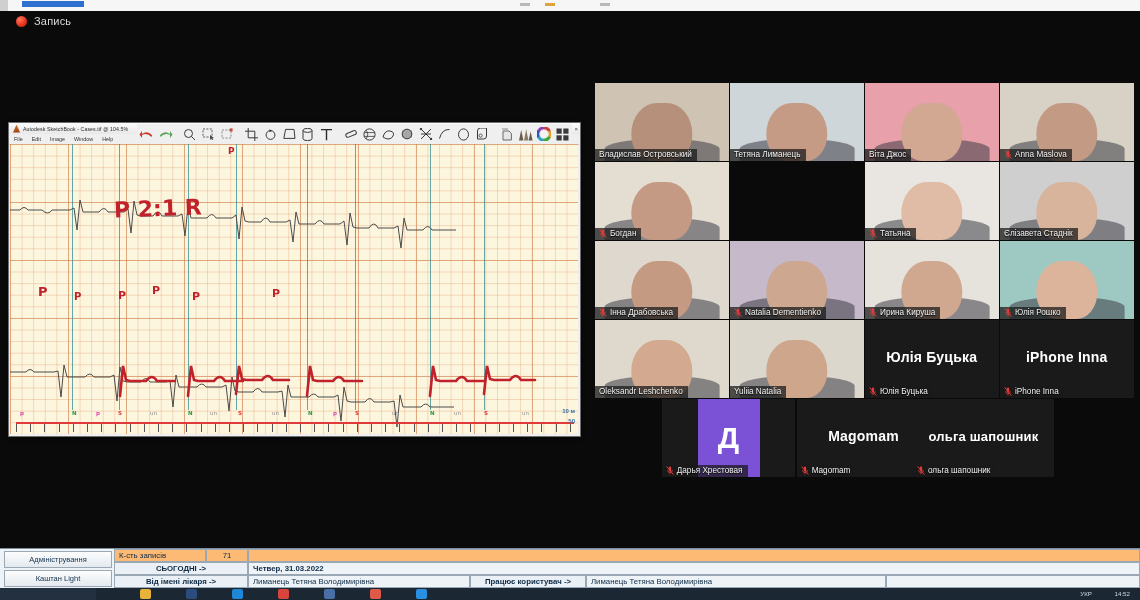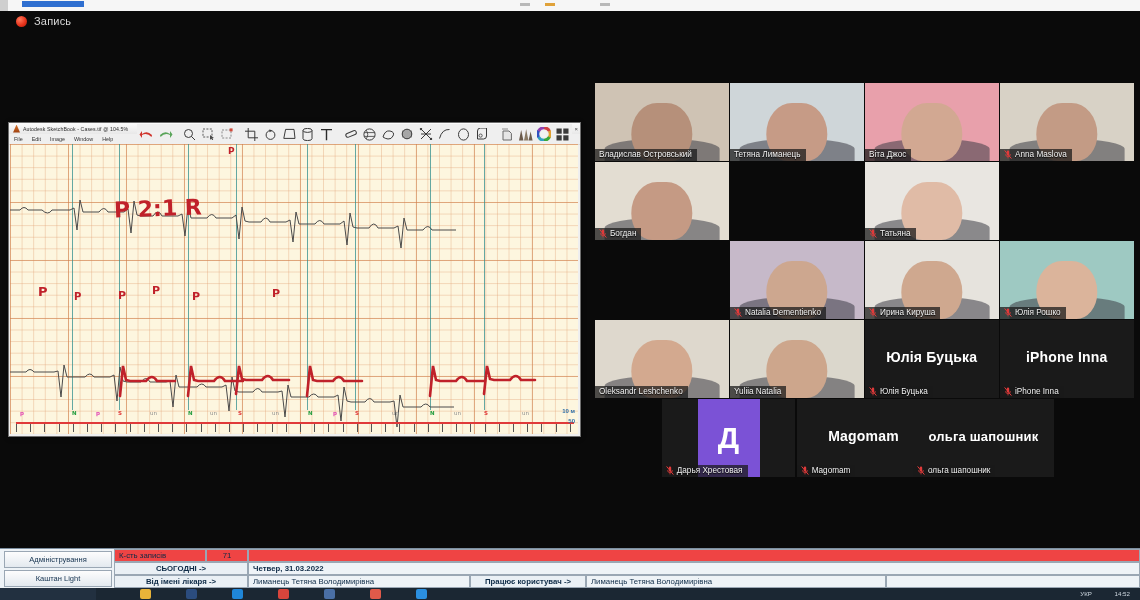--- a/index.html
+++ b/index.html
@@ -92,21 +92,21 @@
   .med{position:absolute;left:0;top:548px;width:1140px;height:40px;background:#eef3f7;border-top:1px solid #7d8fa0;}
   .med .leftcol{position:absolute;left:4px;top:2px;width:108px;}
   .med .btn{height:15px;border:1px solid #9aa7b4;background:linear-gradient(#fdfdfd,#e3e9ef);
      display:flex;align-items:center;justify-content:center;font-size:7.5px;color:#13314e;margin-bottom:2px;}
   .med .rows{position:absolute;left:114px;top:0;right:0;}
   .med .row{display:flex;align-items:stretch;height:13px;}
   .cell{border:1px solid #9aa7b4;background:#eaf0f5;display:flex;align-items:center;
      font-size:7.8px;color:#0d2a46;padding:0 4px;box-sizing:border-box;white-space:nowrap;}
   .cell.lbl{justify-content:center;font-weight:bold;}
   .cell.val{background:#eef3f7;}
-  .cell.plain{background:#ef4444;}
+  .cell.plain{background:#fdba74;}
 
   
   .taskbar{position:absolute;left:0;top:588px;width:1140px;height:12px;background:#1b2733;}
   .taskbar .ico{position:absolute;top:1px;width:11px;height:10px;border-radius:2px;}
   .taskbar .lang{position:absolute;right:48px;top:2px;font-size:6.2px;color:#cfd8e0;}
   .taskbar .clock{position:absolute;right:10px;top:2px;font-size:6.2px;color:#cfd8e0;}
   .tb-divider{position:absolute;left:0;top:0;width:96px;height:12px;background:#223040;}
 </style>
 </head>
 <body>
@@ -428,20 +428,42 @@
       <div class="nametag">
         <svg class="muted" viewBox="0 0 8 9">
           <path d="M4 0.6a1.2 1.2 0 0 1 1.2 1.2v2.6a1.2 1.2 0 0 1-2.4 0V1.8A1.2 1.2 0 0 1 4 .6z" fill="#e03a3a"></path>
           <path d="M1.6 4.2a2.4 2.4 0 0 0 4.8 0" fill="none" stroke="#e03a3a" stroke-width=".8"></path>
           <path d="M4 6.6v1.8" stroke="#e03a3a" stroke-width=".8"></path>
           <path d="M0.6 0.4 L7.4 8.6" stroke="#e03a3a" stroke-width="1"></path>
         </svg>
         <span class="nm">Татьяна</span>
       </div>
     </div>
+    <div class="tile" style="left: 405px; top: 79px; width: 133.5px; height: 77.5px;">
+      <div class="bg" style="background: rgb(207, 207, 207);"></div>
+      <div class="shoulders" style="background: rgba(60, 60, 70, 0.55);"></div>
+      <div class="face" style="background: rgb(217, 180, 157);"></div>
+      <div class="nametag">
+        <span class="nm">Єлізавета Стаднік</span>
+      </div>
+    </div>
+    <div class="tile" style="left: 0px; top: 158px; width: 133.5px; height: 77.5px;">
+      <div class="bg" style="background: rgb(222, 216, 207);"></div>
+      <div class="shoulders" style="background: rgba(60, 60, 70, 0.55);"></div>
+      <div class="face" style="background: rgb(196, 154, 130);"></div>
+      <div class="nametag">
+        <svg class="muted" viewBox="0 0 8 9">
+          <path d="M4 0.6a1.2 1.2 0 0 1 1.2 1.2v2.6a1.2 1.2 0 0 1-2.4 0V1.8A1.2 1.2 0 0 1 4 .6z" fill="#e03a3a"></path>
+          <path d="M1.6 4.2a2.4 2.4 0 0 0 4.8 0" fill="none" stroke="#e03a3a" stroke-width=".8"></path>
+          <path d="M4 6.6v1.8" stroke="#e03a3a" stroke-width=".8"></path>
+          <path d="M0.6 0.4 L7.4 8.6" stroke="#e03a3a" stroke-width="1"></path>
+        </svg>
+        <span class="nm">Інна Драбовська</span>
+      </div>
+    </div>
     <div class="tile" style="left: 135px; top: 158px; width: 133.5px; height: 77.5px;">
       <div class="bg" style="background: rgb(198, 185, 201);"></div>
       <div class="shoulders" style="background: rgba(60, 60, 70, 0.55);"></div>
       <div class="face" style="background: rgb(205, 167, 143);"></div>
       <div class="nametag">
         <svg class="muted" viewBox="0 0 8 9">
           <path d="M4 0.6a1.2 1.2 0 0 1 1.2 1.2v2.6a1.2 1.2 0 0 1-2.4 0V1.8A1.2 1.2 0 0 1 4 .6z" fill="#e03a3a"></path>
           <path d="M1.6 4.2a2.4 2.4 0 0 0 4.8 0" fill="none" stroke="#e03a3a" stroke-width=".8"></path>
           <path d="M4 6.6v1.8" stroke="#e03a3a" stroke-width=".8"></path>
           <path d="M0.6 0.4 L7.4 8.6" stroke="#e03a3a" stroke-width="1"></path>

